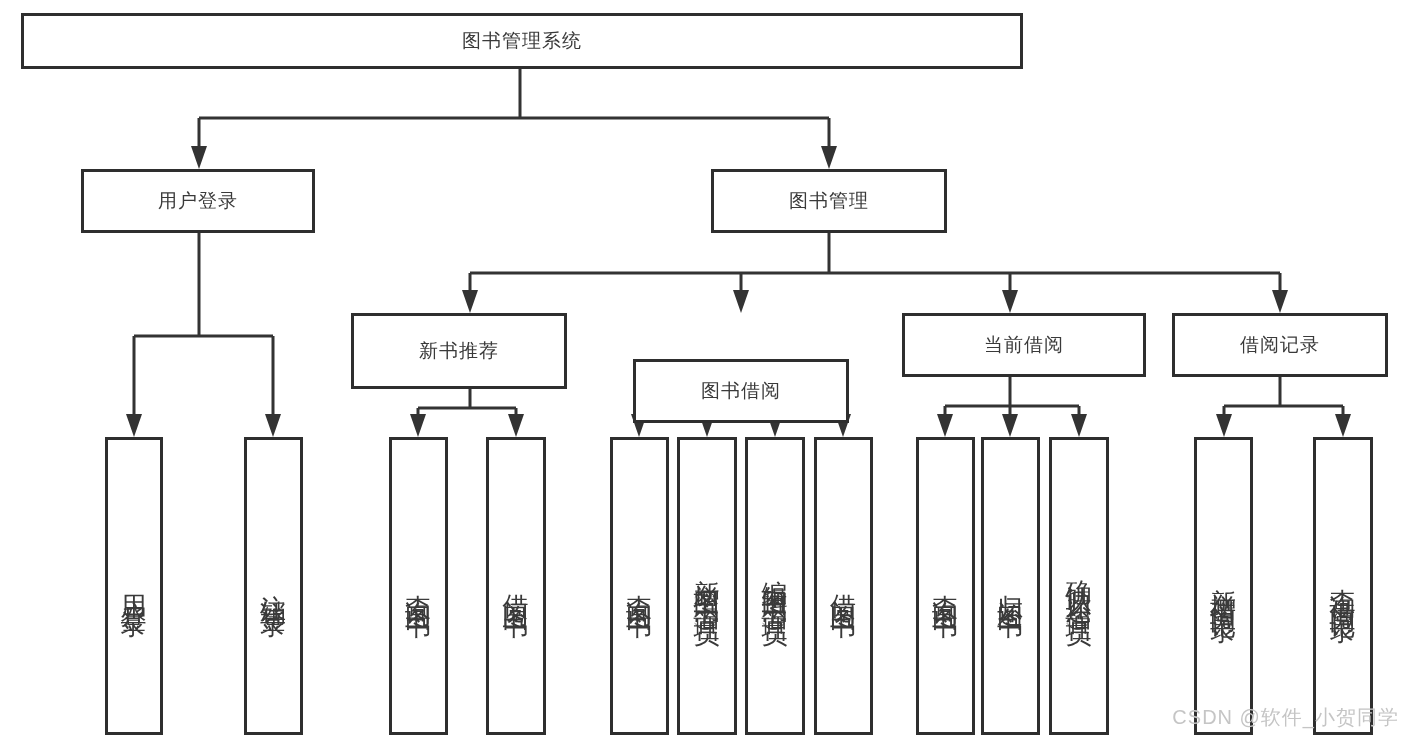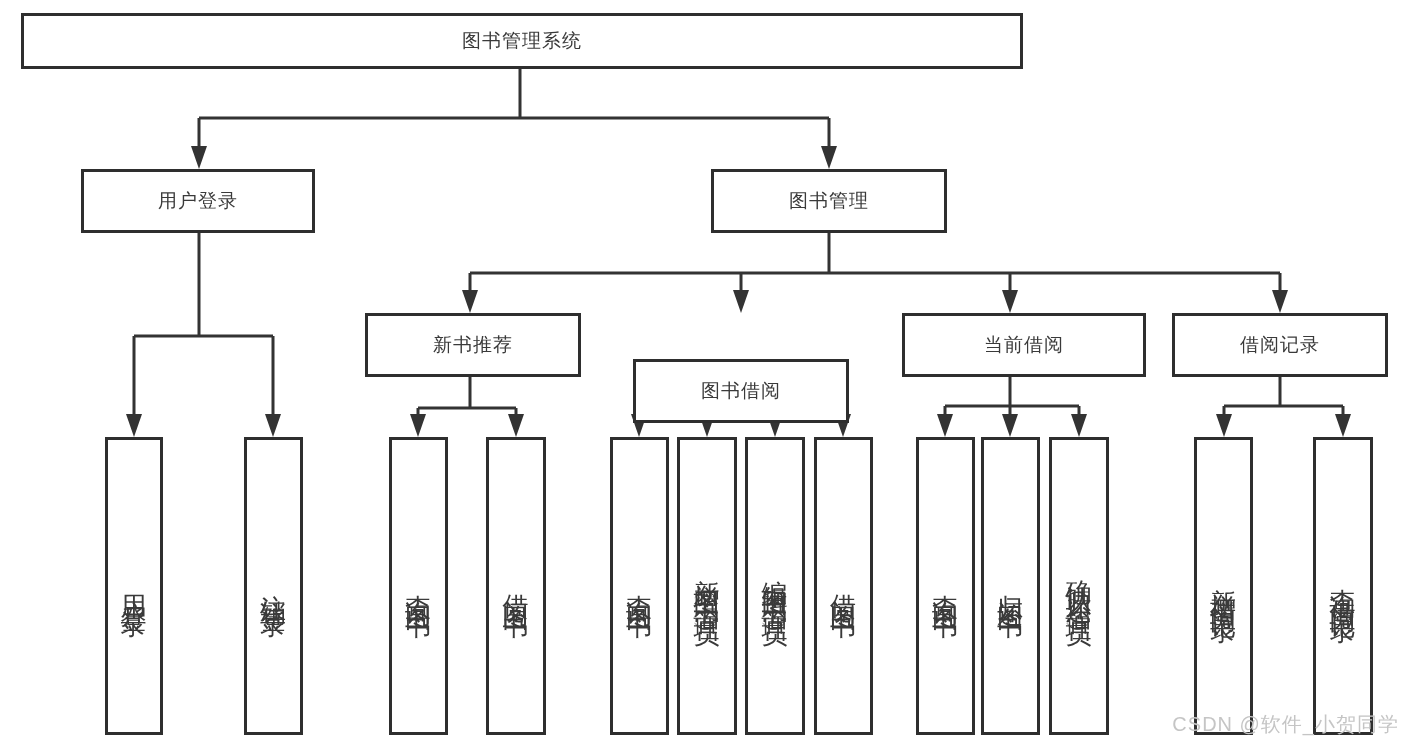--- a/index.html
+++ b/index.html
@@ -26,42 +26,42 @@
     color:#3a3a3a;white-space:nowrap;
   }
   svg.connectors{position:absolute;left:0;top:0;pointer-events:none;}
   svg.connectors path{stroke:#333333;stroke-width:3;fill:none;}
   svg.connectors polygon{fill:#333333;}
 
   
   #root{left:21px;top:13px;width:1002px;height:56px;}
   #user_login{left:81px;top:169px;width:234px;height:64px;}
   #book_mgmt{left:711px;top:169px;width:236px;height:64px;}
-  #new_book_rec{left:365px;top:313px;width:216px;height:64px;}
+  #new_book_rec{left:351px;top:313px;width:216px;height:76px;}
   #book_borrow{left:633px;top:313px;width:216px;height:64px;margin-top:46px;}
   #current_borrow{left:902px;top:313px;width:244px;height:64px;}
   #borrow_record{left:1172px;top:313px;width:216px;height:64px;}
 
   
   #leaf_user_login{left:105px;width:58px;}
   #leaf_logout{left:244px;width:59px;}
   #leaf_nbr_query{left:389px;width:59px;}
   #leaf_nbr_borrow{left:486px;width:60px;}
   #leaf_bb_query{left:610px;width:59px;}
   #leaf_bb_add{left:677px;width:60px;}
   #leaf_bb_edit{left:745px;width:60px;}
   #leaf_bb_borrow{left:814px;width:59px;}
   #leaf_cb_query{left:916px;width:59px;}
   #leaf_cb_return{left:981px;width:59px;}
   #leaf_cb_confirm{left:1049px;width:60px;}
   #leaf_br_add{left:1194px;width:59px;}
   #leaf_br_query{left:1313px;width:60px;}
 
   .watermark{
-    position:absolute;right:6px;bottom:9px;
+    position:absolute;right:6px;bottom:16px;
     font-size:20px;letter-spacing:1px;color:#c5c5c5;
   }
 </style>
 </head>
 <body>
 
 <div class="stage">
 
   <svg class="connectors" width="1405" height="747">
 

